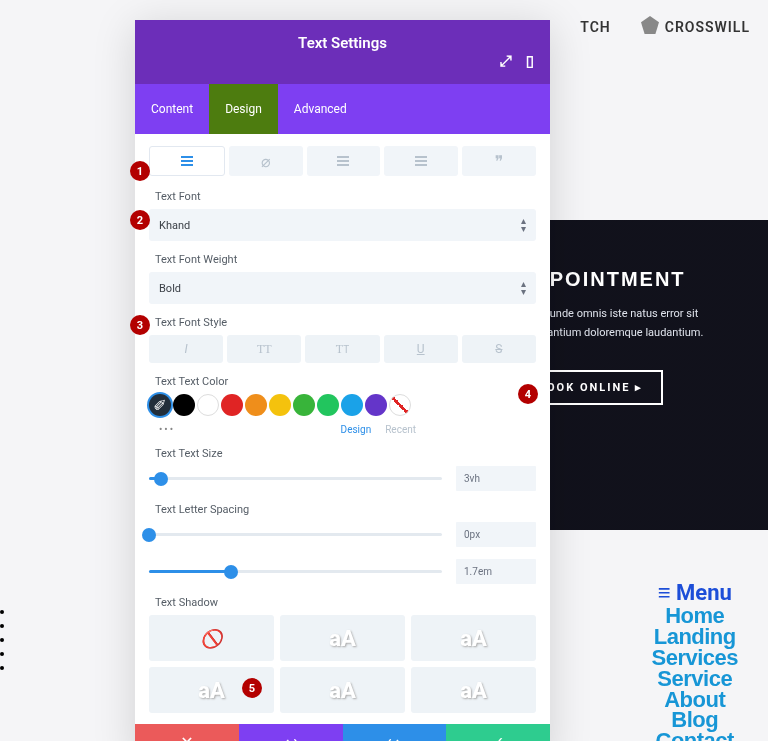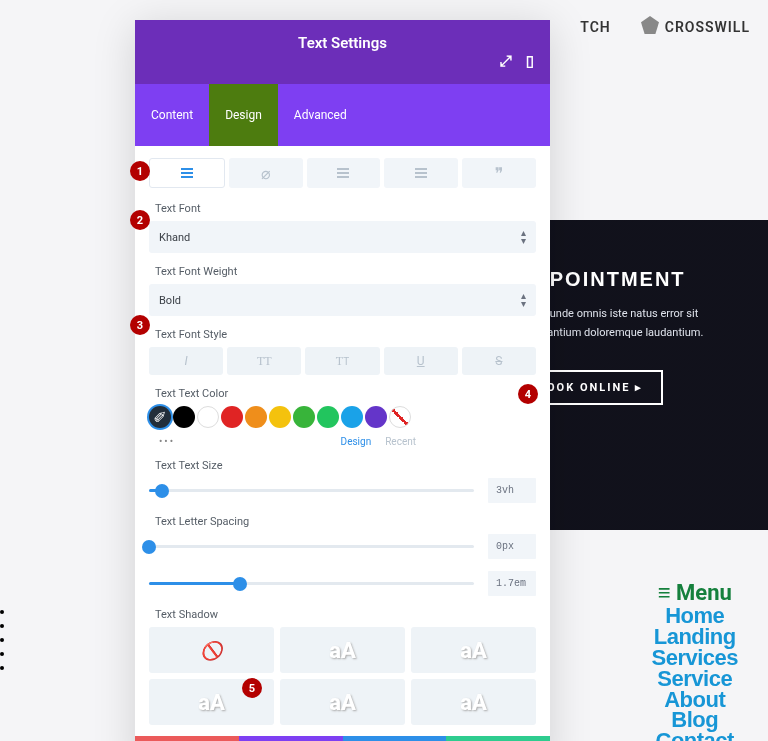--- a/index.html
+++ b/index.html
@@ -8,35 +8,35 @@
 
 .bg-page { position: absolute; inset: 0; }
 .bg-header { position:absolute; top:16px; right:18px; display:flex; align-items:center; gap:30px; color:#333; font-size:14px; font-weight:600; letter-spacing:1px;}
 .bg-logo { display:flex; align-items:center; gap:6px; }
 .bg-logo-icon svg path { fill:#888; }
 .bg-hero { position:absolute; top:220px; right:0; width:260px; height:310px; background: linear-gradient(rgba(10,10,20,.78),rgba(10,10,20,.78)), #2a2c36; color:#fff; padding:48px 20px 20px 10px; }
 .bg-hero h2 { font-size:20px; letter-spacing:2px; font-weight:800; font-family:Arial; color:#fff;}
 .bg-hero p { font-size:11px; line-height:1.7; color:#dfe3ec; margin-top:14px;}
 .bg-hero .cta { margin-top:28px; display:inline-block; border:2px solid #fff; padding:9px 18px; font-size:11px; letter-spacing:2px; font-weight:700; color:#fff; }
 .bg-menu { position:absolute; right:30px; top:580px; text-align:center; }
-.bg-menu .menu-label { font-size:22px; font-weight:700; color:#15803d; }
+.bg-menu .menu-label { font-size:22px; font-weight:700; color:#1d4ed8; }
 .bg-menu .menu-label::before { content:"≡ "; }
 .bg-menu a { display:block; font-family:"Arial Narrow", Arial; font-size:22px; line-height:0.95; font-weight:700; color:#1796d6; text-decoration:none; letter-spacing:-0.5px;}
 .bg-scroll { position:absolute; right:-1px; top:220px; width:5px; height:200px; background:#4a4a4a; border-radius:2px;}
 .bg-dots { position:absolute; left:0; top:610px; }
 .bg-dots div { width:4px; height:4px; background:#000; border-radius:50%; margin-bottom:10px;}
 
 
 .panel { position:absolute; left:135px; top:20px; width:415px; background:#fff; box-shadow:0 6px 40px rgba(0,0,0,.15); display:flex; flex-direction:column; }
 .panel-header { background:#6c2eb9; color:#fff; padding:14px 16px 0; }
 .panel-title { font-size:15px; font-weight:600; padding-bottom:14px; display:flex; align-items:center;flex-direction:column; }
 .panel-title .actions { margin-left:auto; display:flex; gap:14px; }
 .panel-title .actions span { cursor:pointer; }
 .panel-tabs { background:#7e3ff2; display:flex; }
-.panel-tab { padding:24px 16px; color:#fff; font-size:12px; cursor:pointer; }
+.panel-tab { padding:18px 16px; color:#fff; font-size:12px; cursor:pointer; }
 .panel-tab.active { background:#4d7c0f; }
 
 .panel-body { padding:12px 14px 0; height:590px; overflow:hidden; }
 
 .style-tabs { display:flex; gap:4px; margin-bottom:14px; }
 .style-tab { flex:1; background:#f1f5f9; height:30px; display:flex; align-items:center; justify-content:center; border-radius:3px; cursor:pointer; color:#b7c2cd; }
 .style-tab.active { background:#fff; border:1px solid #e2e8f0; color:#2d8fe8; }
 
 .field { margin-bottom:12px; }
 .field-label { font-size:11px; color:#555d66; margin-bottom:6px; display:block; padding-left:6px;}
@@ -52,21 +52,21 @@
 .sw-tools { display:flex; gap:14px; font-size:10px; margin-top:8px; padding-left:10px;}
 .sw-tools span:first-child{ color:#888; letter-spacing:2px;}
 .sw-tools .saved{ color:#2d8fe8; margin-left:auto;}
 .sw-tools .recent{ color:#b7c2cd; margin-right:120px;}
 
 .slider-row { display:flex; align-items:center; gap:14px; }
 .slider { flex:1; position:relative; height:20px; display:flex; align-items:center; }
 .track { height:3px; width:100%; background:#e3e9ef; border-radius:2px; position:relative; }
 .fill { position:absolute; left:0; top:0; height:100%; background:#2d8fe8; border-radius:2px;}
 .thumb { position:absolute; width:14px; height:14px; background:#2d8fe8; border-radius:50%; top:50%; transform:translate(-50%,-50%); }
-.val { width:48px; background:#f1f5f9; padding:7px 8px; font-size:10px; color:#6b7280; border-radius:1px;font-family:Liberation Mono, monospace; }
+.val { width:80px; background:#f1f5f9; padding:7px 8px; font-size:10px; color:#6b7280; border-radius:1px; }
 
 .shadow-grid { display:flex; flex-wrap:wrap; gap:6px; }
 .shadow-cell { width:calc(33.33% - 4px); height:46px; background:#eef3f7; border-radius:3px; display:flex; align-items:center; justify-content:center; cursor:pointer; color:#b7c2cd; font-size:20px; font-weight:700; font-style:italic;}
 .shadow-cell.none { color:#b7c2cd; font-size:18px;}
 .aA { color:#fff; text-shadow:1px 1px 2px #aaa; font-size:22px; font-weight:800; font-style:normal;}
 
 
 .action-bar { display:flex; height:36px; }
 .action-bar > div { flex:1; display:flex; align-items:center; justify-content:center; color:#fff; cursor:pointer; }
 .ab-cancel { background:#eb5a5a; }

